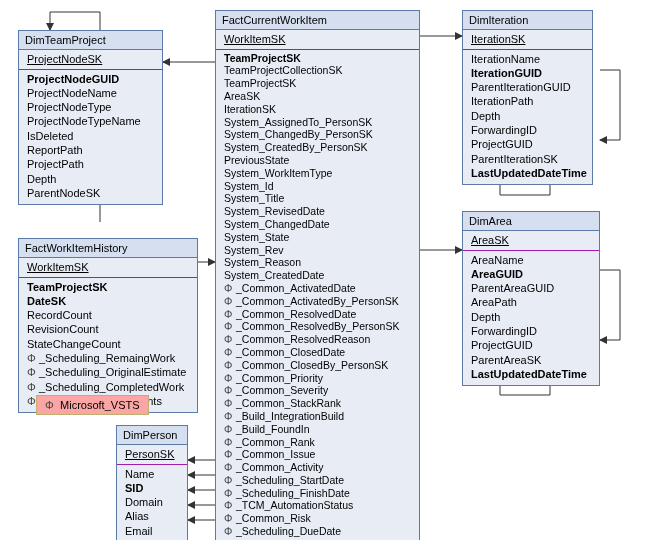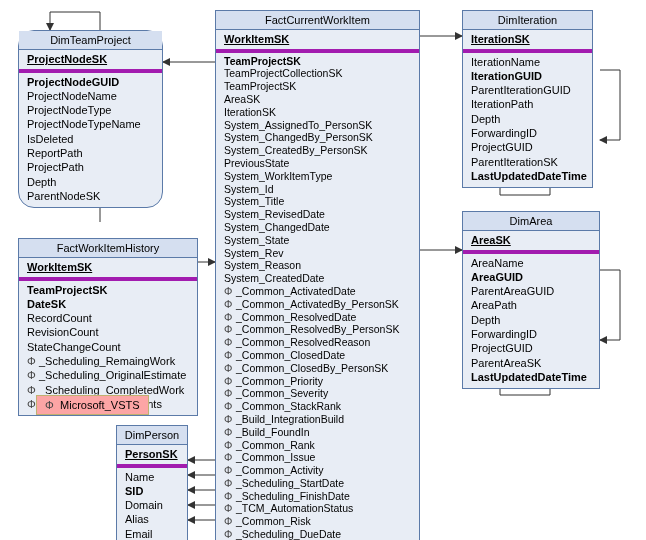--- a/index.html
+++ b/index.html
@@ -16,31 +16,31 @@
     overflow: hidden;
   }
   .entity {
     position: absolute;
     background: #e8edf5;
     border: 1px solid #5b7aa8;
     font-size: 11px;
     line-height: 1.3;
   }
   .entity-title {
-    text-align: center;
+    text-align: left;
     font-weight: normal;
     padding: 2px 6px;
     border-bottom: 1px solid #5b7aa8;
     background: #d5dff0;
   }
   .entity-pk {
-    font-weight: bold;
+    font-weight: normal;
     text-decoration: underline;
     padding: 2px 8px;
-    border-bottom: 4px solid #a21caf;
+    border-bottom: 1px solid #a21caf;
   }
   .entity-fields {
     padding: 2px 8px 4px 8px;
   }
   .field {
     white-space: nowrap;
   }
   .field.bold { font-weight: bold; }
   .phi {
     display: inline-block;
@@ -100,21 +100,21 @@
 
   <line x1="100" y1="222" x2="100" y2="183" marker-end="url(#arrow)"></line>
 
   <line x1="215" y1="460" x2="188" y2="460" marker-end="url(#arrow)"></line>
   <line x1="215" y1="475" x2="188" y2="475" marker-end="url(#arrow)"></line>
   <line x1="215" y1="490" x2="188" y2="490" marker-end="url(#arrow)"></line>
   <line x1="215" y1="505" x2="188" y2="505" marker-end="url(#arrow)"></line>
   <line x1="215" y1="520" x2="188" y2="520" marker-end="url(#arrow)"></line>
 </svg>
 
-<div class="entity" style="left:18px; top:30px; width:145px;border-radius:16px;">
+<div class="entity" style="left:18px; top:30px; width:145px;">
   <div class="entity-title">DimTeamProject</div>
   <div class="entity-pk">ProjectNodeSK</div>
   <div class="entity-fields">
       <div class="field bold"><span>ProjectNodeGUID</span></div>
       <div class="field"><span>ProjectNodeName</span></div>
       <div class="field"><span>ProjectNodeType</span></div>
       <div class="field"><span>ProjectNodeTypeName</span></div>
       <div class="field"><span>IsDeleted</span></div>
       <div class="field"><span>ReportPath</span></div>
       <div class="field"><span>ProjectPath</span></div>

